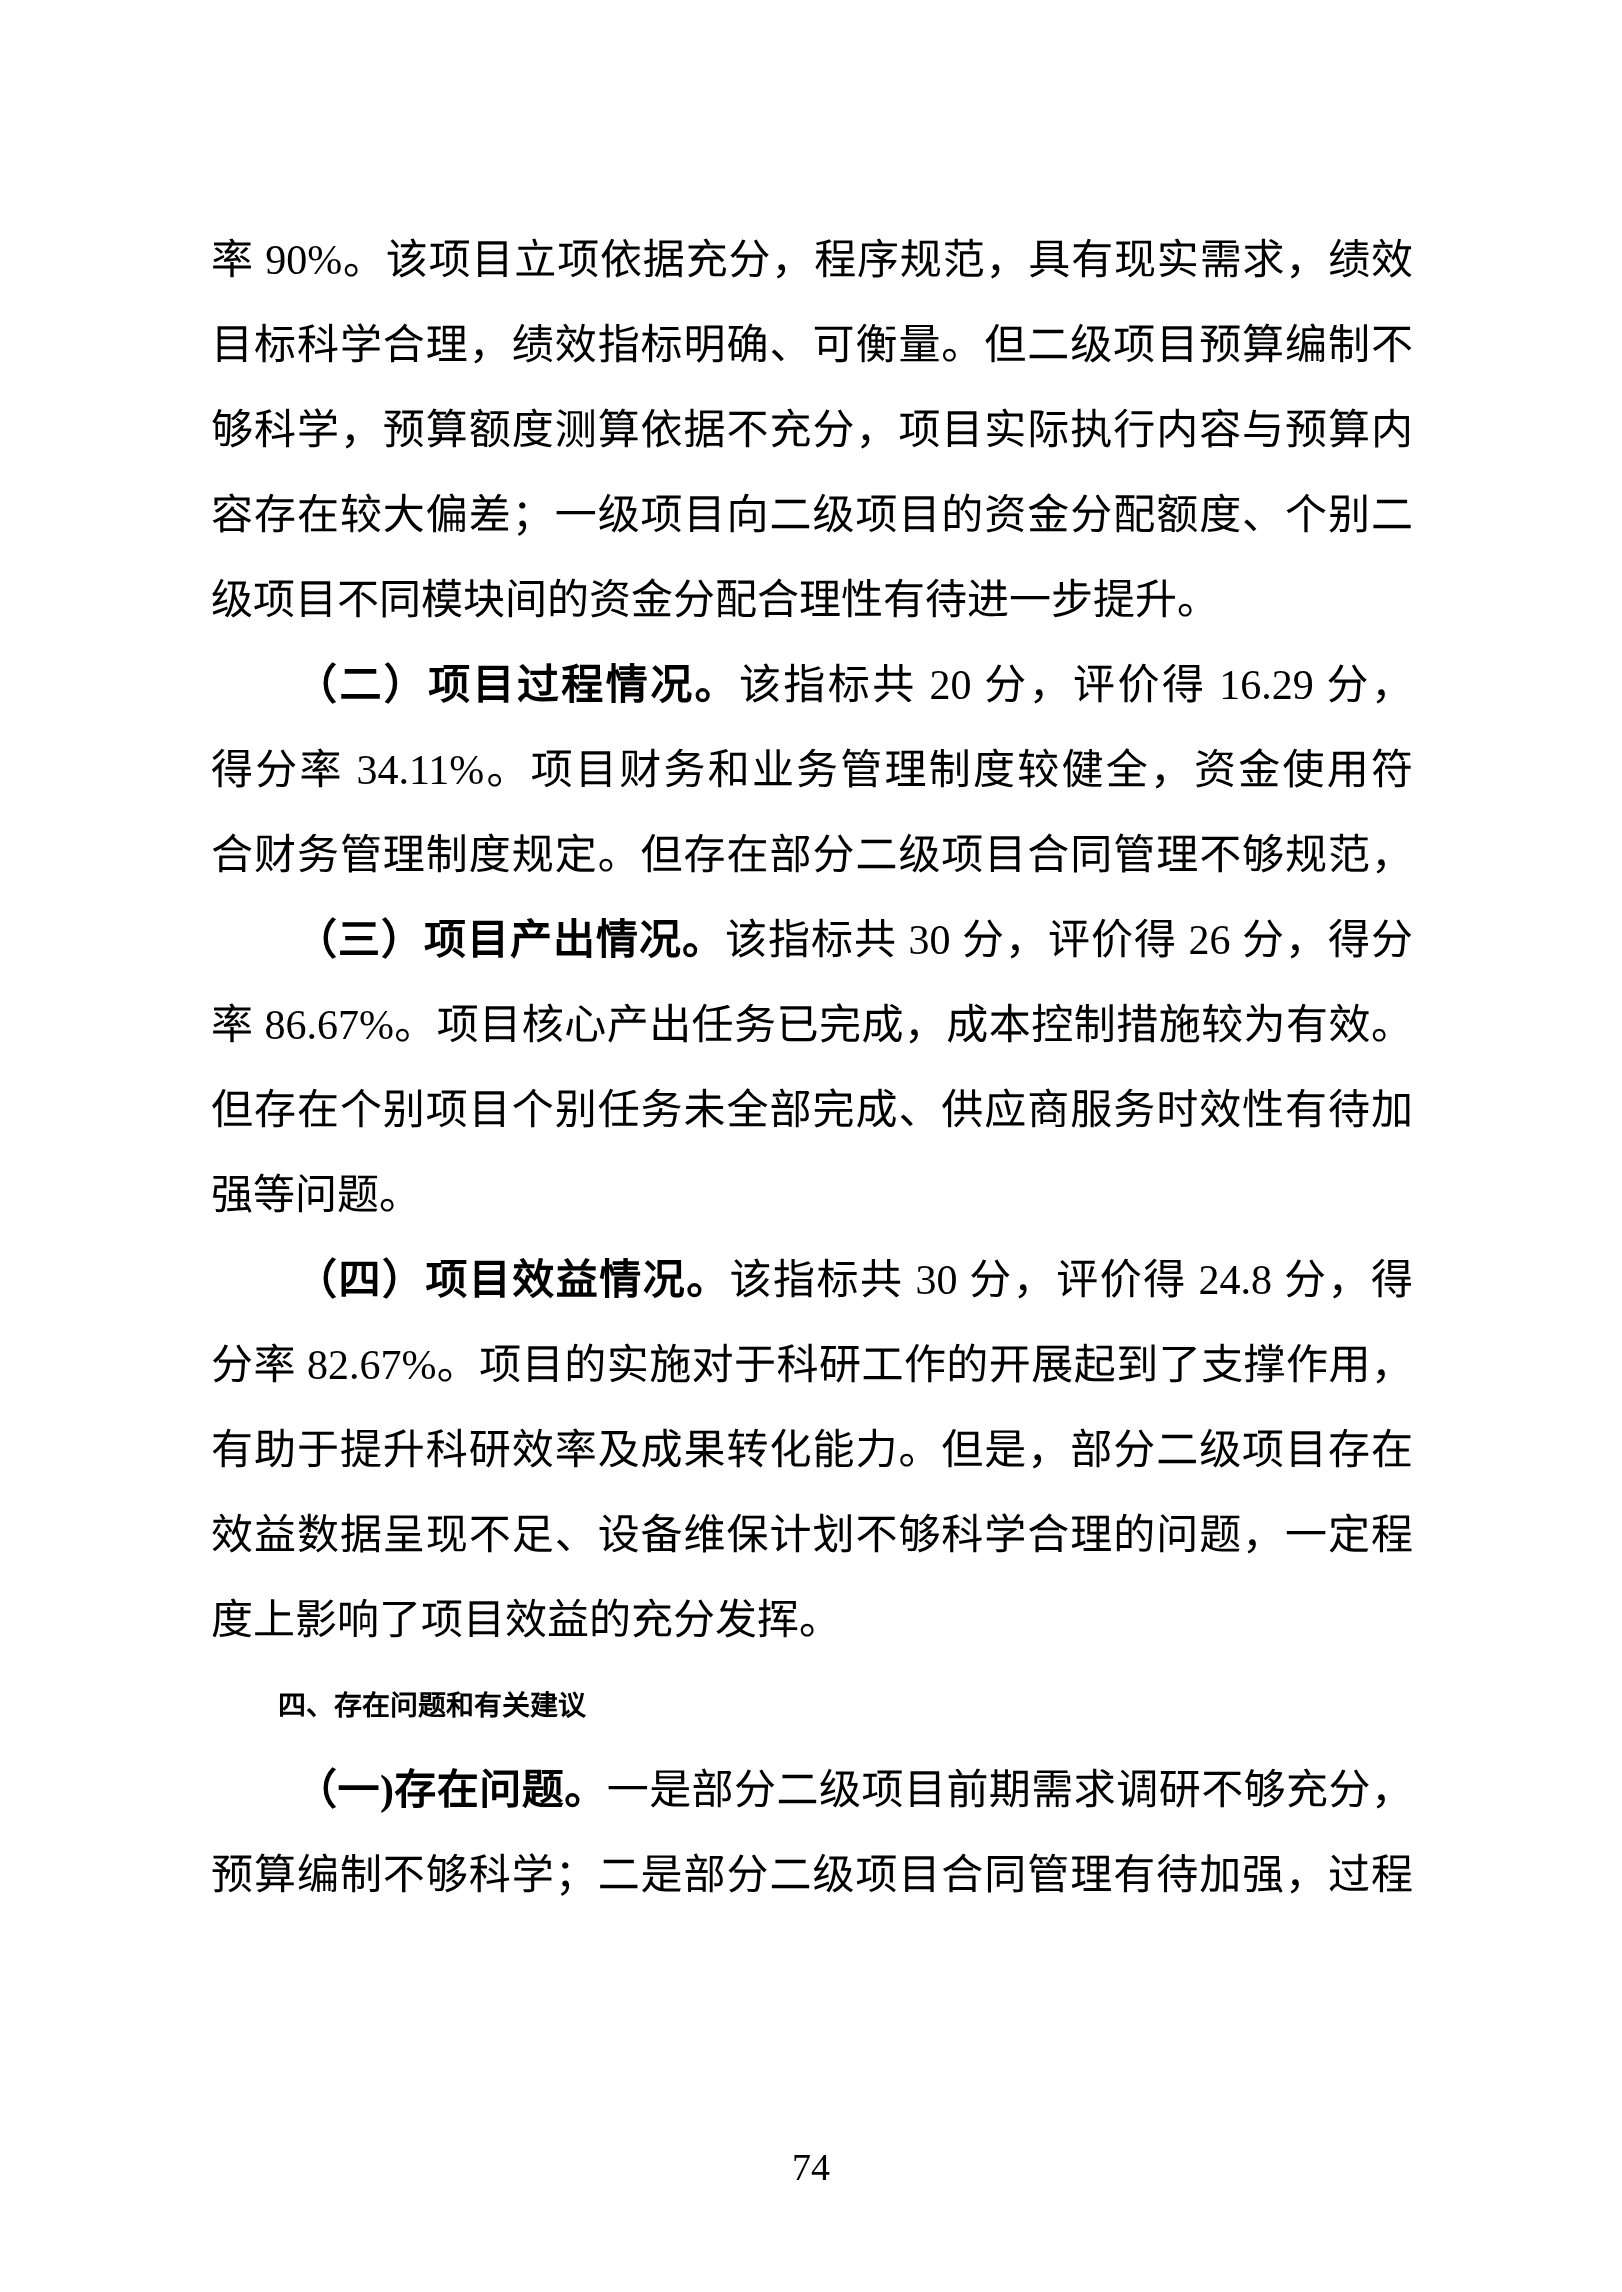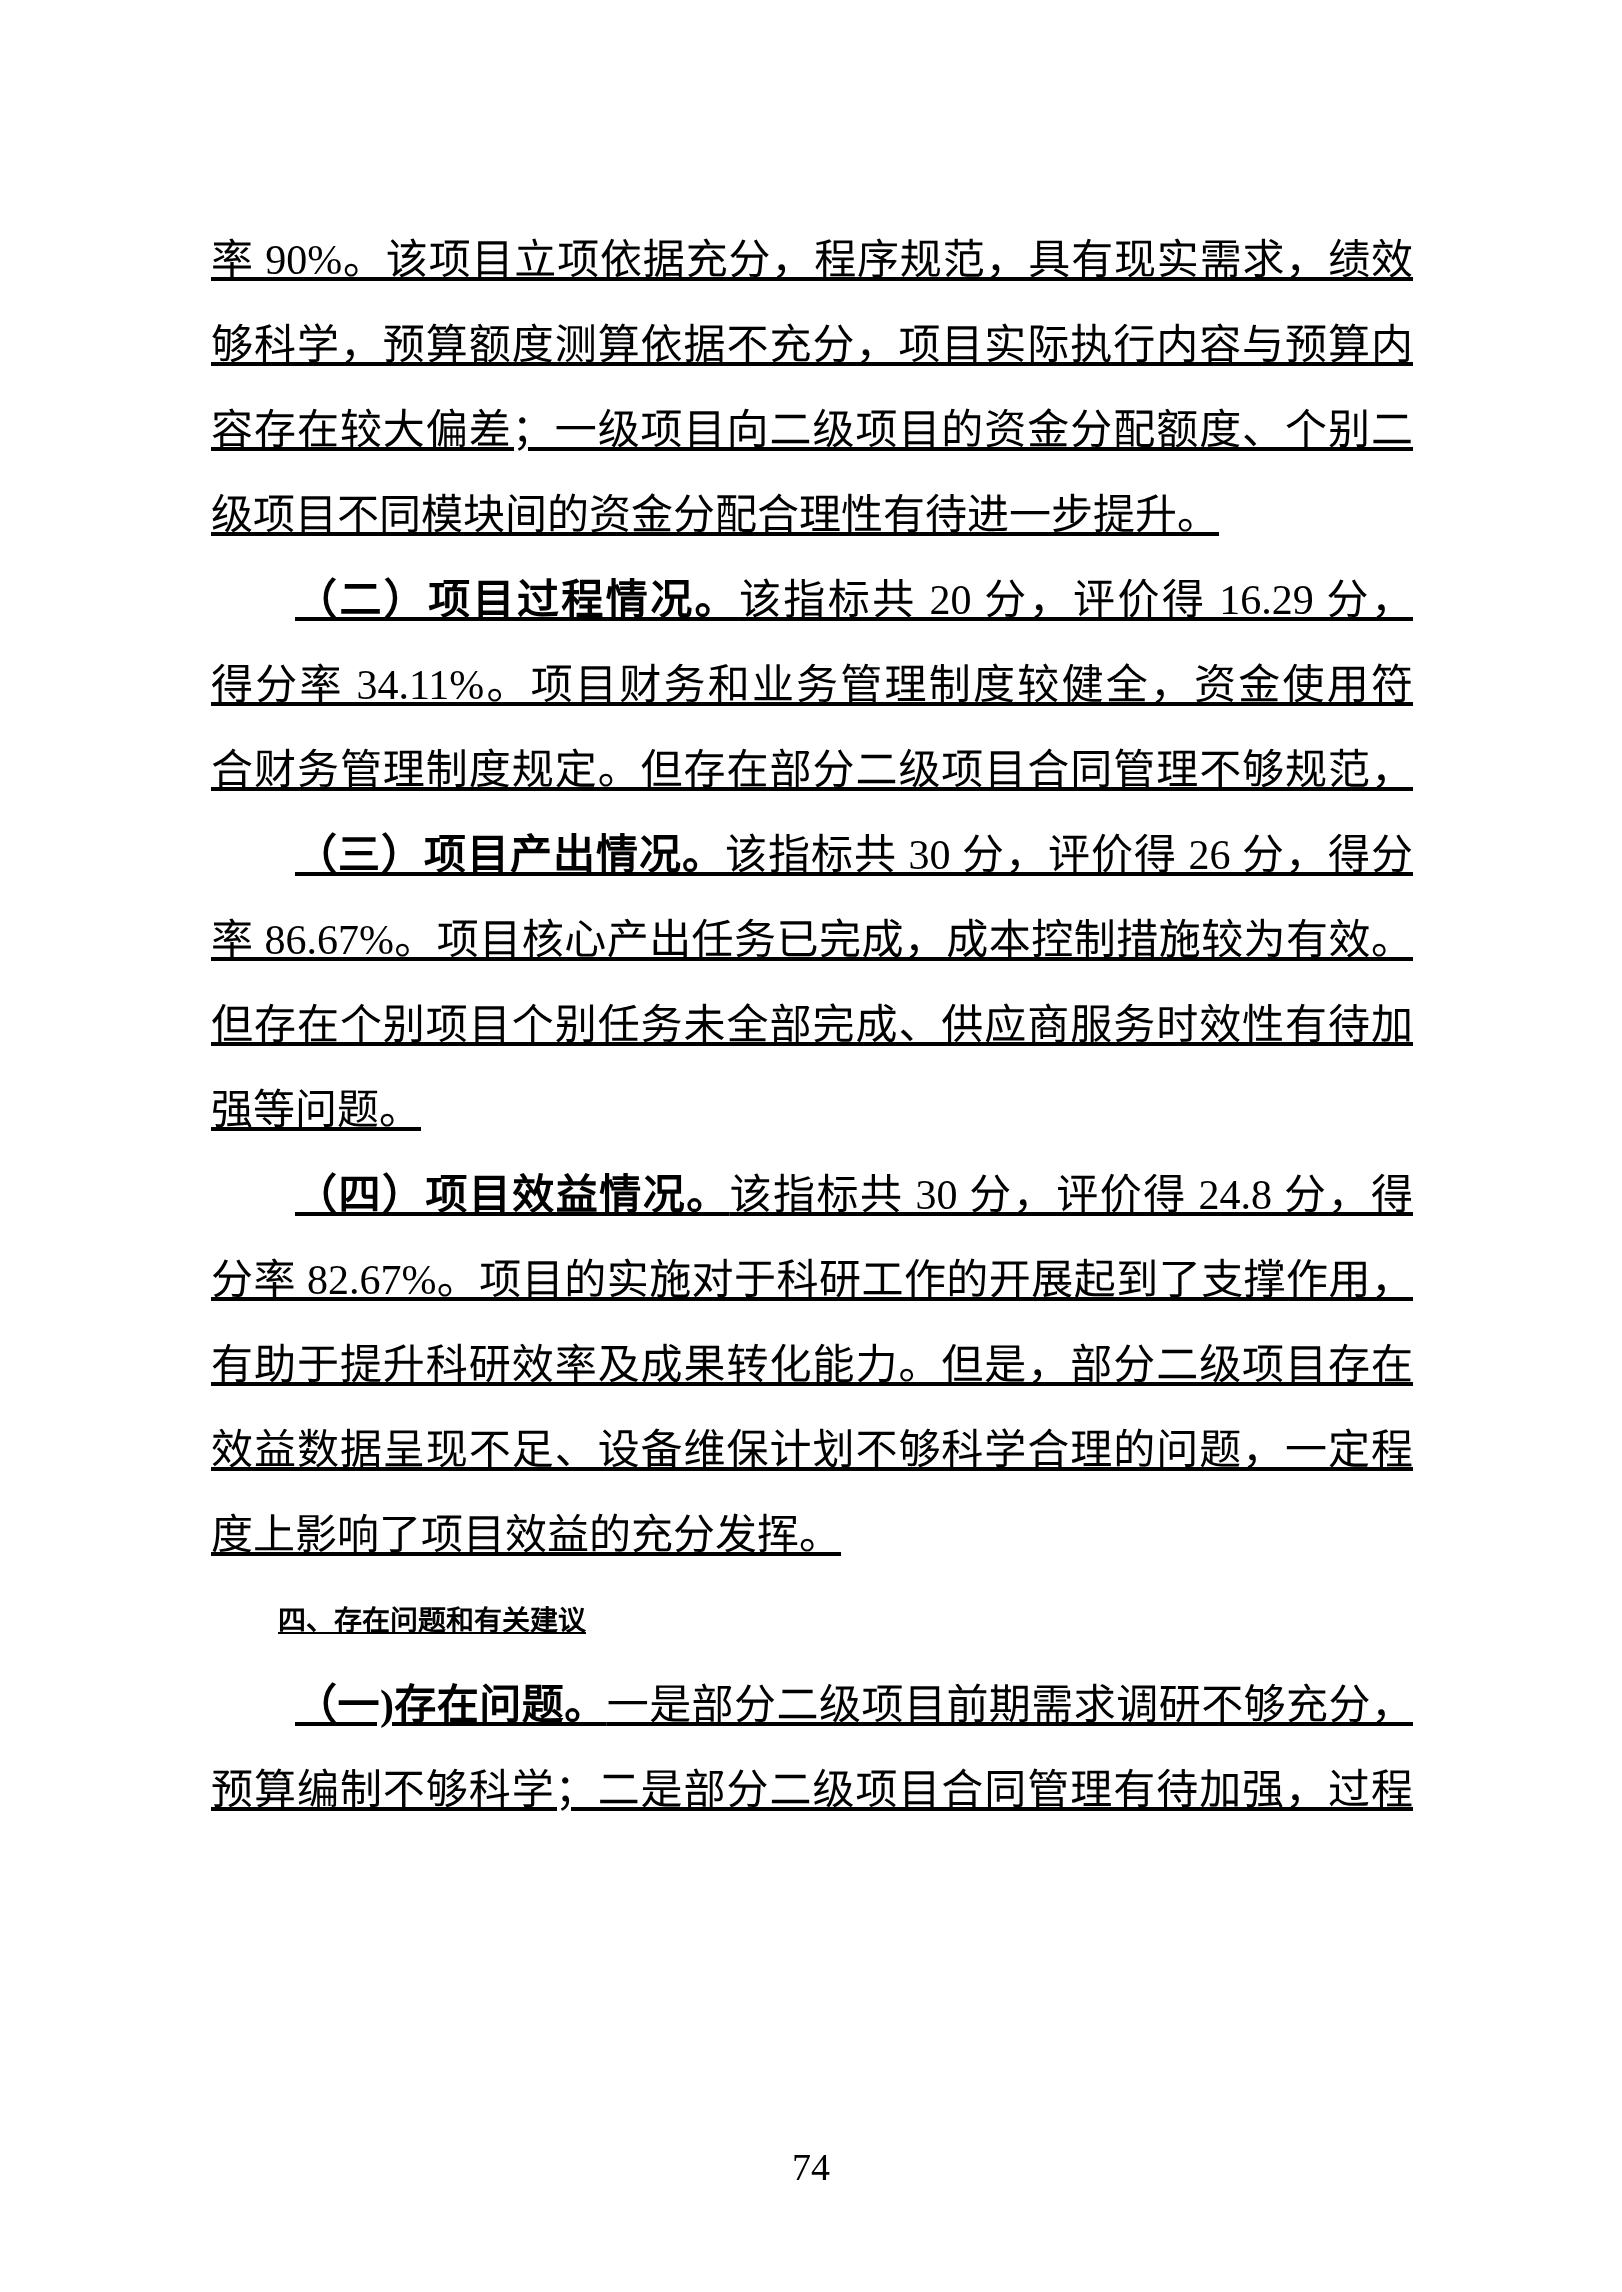--- a/index.html
+++ b/index.html
@@ -23,21 +23,20 @@
     width: 1202px;
     font-size: 42px;
     line-height: 85px;
     text-align: justify;
   }
   .line {
     text-align: justify;
     text-align-last: justify;
     height: 85px;
     overflow: visible;
-    text-decoration: underline;
   }
   .line.last {
     text-align-last: left;
   }
   .line.indent {
     text-indent: 84px;
   }
   .line.heading {
     font-family: "Liberation Sans", sans-serif;
     font-weight: bold;
@@ -58,20 +57,21 @@
     font-family: "Liberation Serif", serif;
     color: #000000;
   }
 </style>
 </head>
 <body>
 
 <div class="page">
   <div class="doc-body">
       <div class="line"><span>率 90%。该项目立项依据充分，程序规范，具有现实需求，绩效</span></div>
+      <div class="line"><span>目标科学合理，绩效指标明确、可衡量。但二级项目预算编制不</span></div>
       <div class="line"><span>够科学，预算额度测算依据不充分，项目实际执行内容与预算内</span></div>
       <div class="line"><span>容存在较大偏差；一级项目向二级项目的资金分配额度、个别二</span></div>
       <div class="line last"><span>级项目不同模块间的资金分配合理性有待进一步提升。</span></div>
       <div class="line indent"><span class="seg-bold">（二）项目过程情况。</span><span>该指标共 20 分，评价得 16.29 分，</span></div>
       <div class="line"><span>得分率 34.11%。项目财务和业务管理制度较健全，资金使用符</span></div>
       <div class="line"><span>合财务管理制度规定。但存在部分二级项目合同管理不够规范，</span></div>
       <div class="line indent"><span class="seg-bold">（三）项目产出情况。</span><span>该指标共 30 分，评价得 26 分，得分</span></div>
       <div class="line"><span>率 86.67%。项目核心产出任务已完成，成本控制措施较为有效。</span></div>
       <div class="line"><span>但存在个别项目个别任务未全部完成、供应商服务时效性有待加</span></div>
       <div class="line last"><span>强等问题。</span></div>

